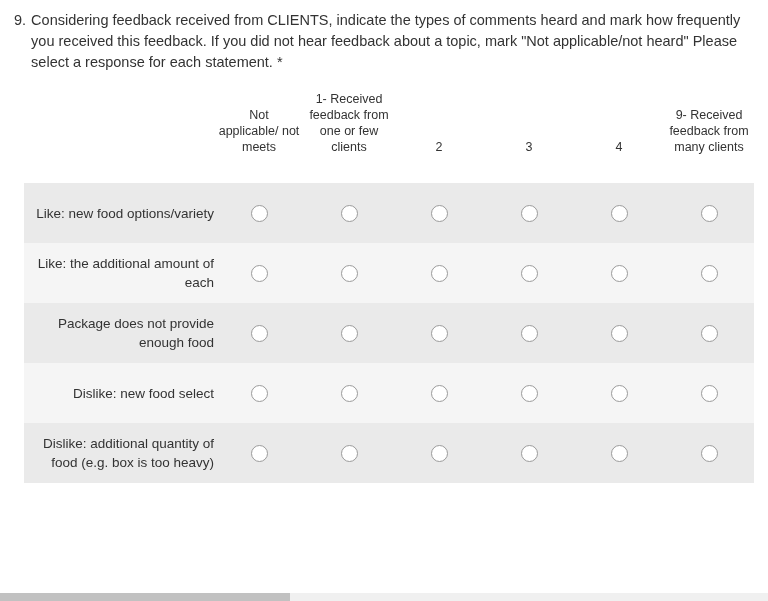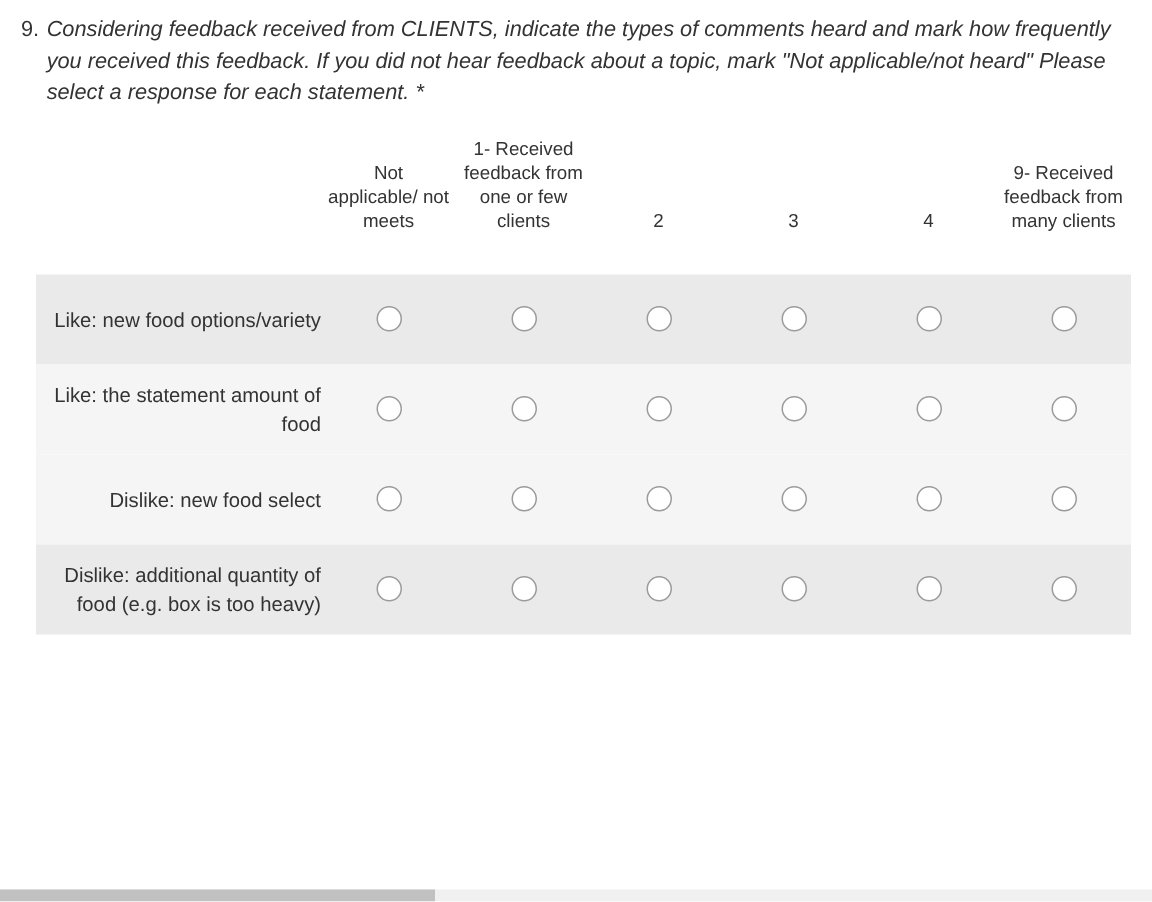--- a/index.html
+++ b/index.html
@@ -29,21 +29,20 @@
     line-height: 21px;
     color: #333333;
   }
   .question-number {
     flex: 0 0 auto;
     padding-right: 5px;
   }
   .question-text {
     flex: 1 1 auto;
     max-width: 710px;
-    font-style: italic;
   }
   .required-star {
     color: #333333;
   }
 
   
   .matrix-wrap {
     margin-top: 18px;
     margin-left: 10px;
     width: 730px;
@@ -166,31 +165,40 @@
           <td class="row-label">Like: new food options/variety</td>
           <td class="opt-cell"><span class="radio"></span></td>
           <td class="opt-cell"><span class="radio"></span></td>
           <td class="opt-cell"><span class="radio"></span></td>
           <td class="opt-cell"><span class="radio"></span></td>
           <td class="opt-cell"><span class="radio"></span></td>
           <td class="opt-cell"><span class="radio"></span></td>
         </tr>
 
         <tr class="row-plain">
-          <td class="row-label">Like: the statement amount of food</td>
-          <td class="opt-cell"><span class="radio"></span></td>
-          <td class="opt-cell"><span class="radio"></span></td>
-          <td class="opt-cell"><span class="radio"></span></td>
-          <td class="opt-cell"><span class="radio"></span></td>
-          <td class="opt-cell"><span class="radio"></span></td>
-          <td class="opt-cell"><span class="radio"></span></td>
-        </tr>
-
-
-
+          <td class="row-label">Like: the additional amount of each</td>
+          <td class="opt-cell"><span class="radio"></span></td>
+          <td class="opt-cell"><span class="radio"></span></td>
+          <td class="opt-cell"><span class="radio"></span></td>
+          <td class="opt-cell"><span class="radio"></span></td>
+          <td class="opt-cell"><span class="radio"></span></td>
+          <td class="opt-cell"><span class="radio"></span></td>
+        </tr>
+
+
+
+        <tr class="row-shaded">
+          <td class="row-label">Package does not provide enough food</td>
+          <td class="opt-cell"><span class="radio"></span></td>
+          <td class="opt-cell"><span class="radio"></span></td>
+          <td class="opt-cell"><span class="radio"></span></td>
+          <td class="opt-cell"><span class="radio"></span></td>
+          <td class="opt-cell"><span class="radio"></span></td>
+          <td class="opt-cell"><span class="radio"></span></td>
+        </tr>
 
         <tr class="row-plain">
           <td class="row-label">Dislike: new food select</td>
           <td class="opt-cell"><span class="radio"></span></td>
           <td class="opt-cell"><span class="radio"></span></td>
           <td class="opt-cell"><span class="radio"></span></td>
           <td class="opt-cell"><span class="radio"></span></td>
           <td class="opt-cell"><span class="radio"></span></td>
           <td class="opt-cell"><span class="radio"></span></td>
         </tr>

